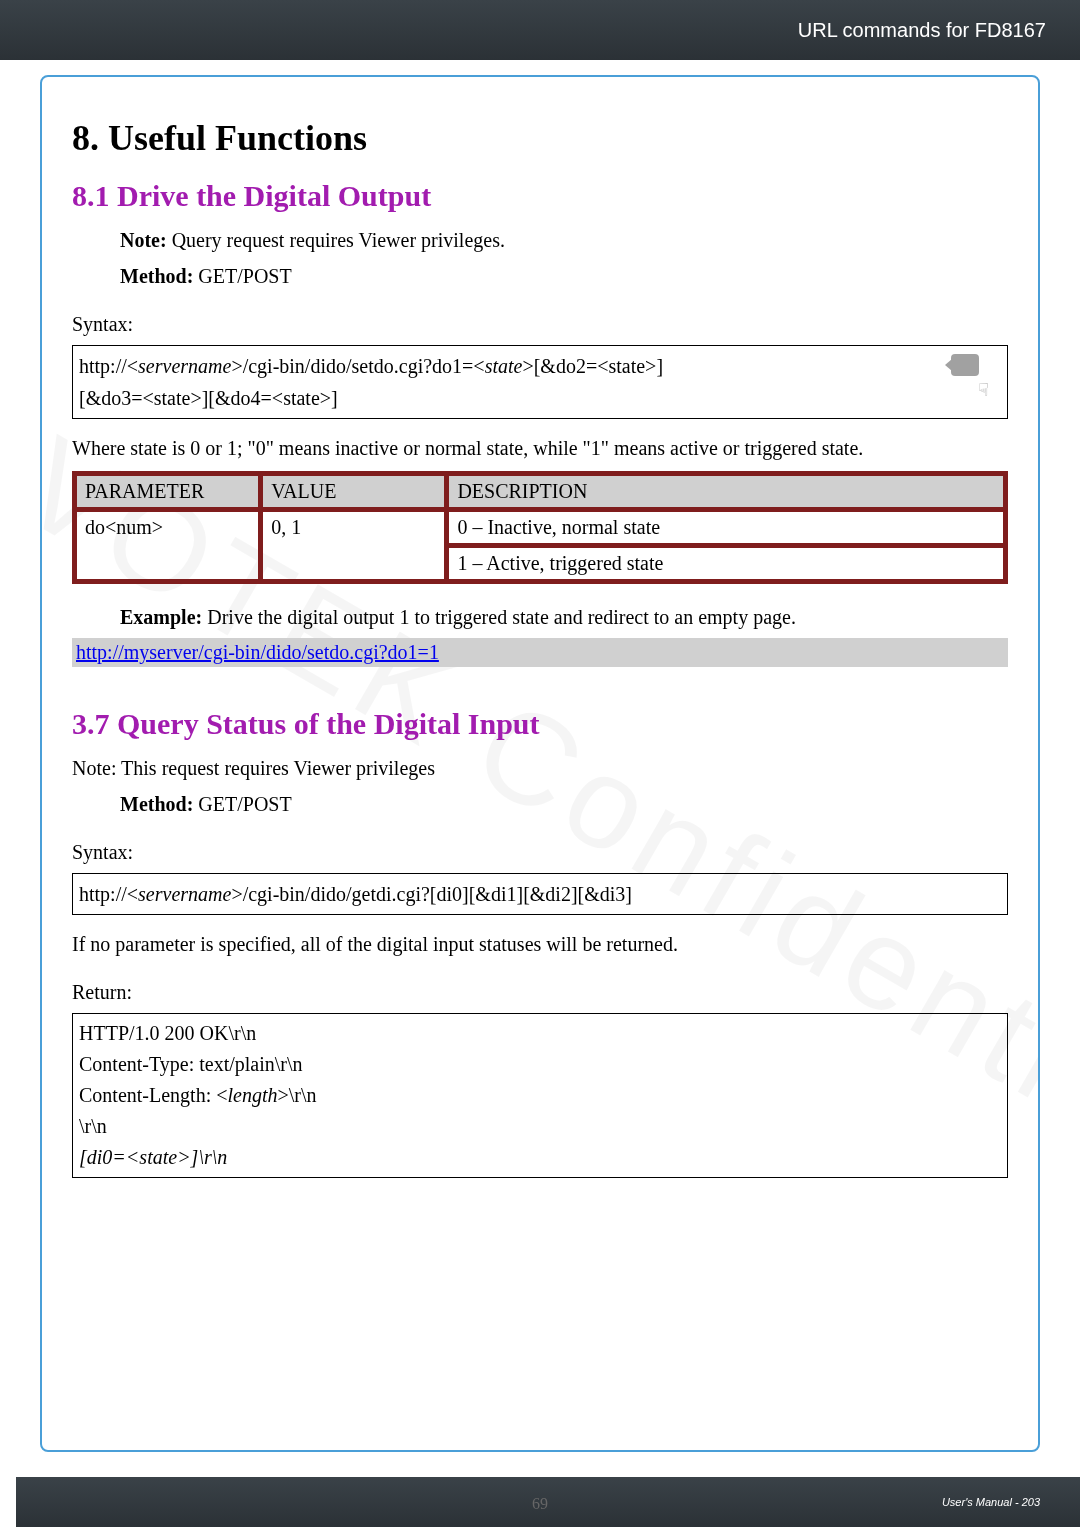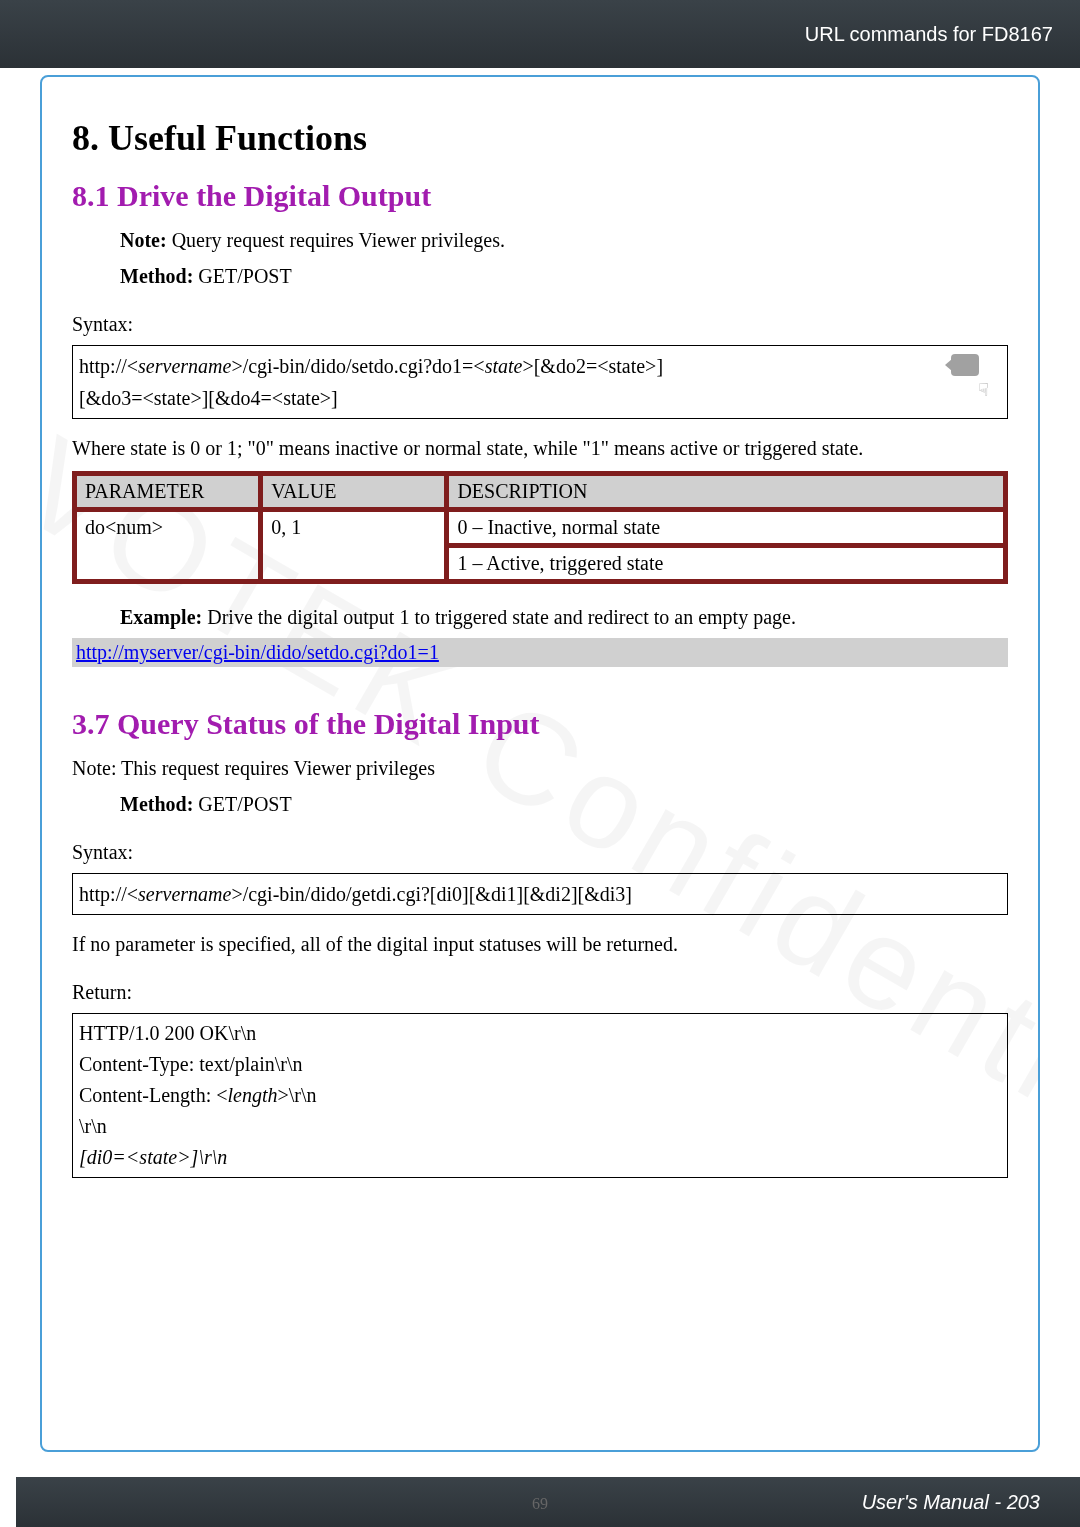--- a/index.html
+++ b/index.html
@@ -4,27 +4,27 @@
 <style>
   * { box-sizing: border-box; margin: 0; padding: 0; }
   body {
     width: 1080px;
     height: 1527px;
     background: #fff;
     font-family: Georgia, 'Times New Roman', serif;
     position: relative;
   }
   .header-bar {
-    height: 68px;
+    height: 60px;
     background: linear-gradient(to bottom, #3a4248 0%, #2b3136 100%);
     color: #fff;
     display: flex;
     align-items: center;
     justify-content: flex-end;
-    padding-right: 27px;
+    padding-right: 34px;
     font-family: Arial, sans-serif;
     font-size: 20px;
   }
   .content-frame {
     position: absolute;
     top: 75px;
     left: 40px;
     right: 40px;
     bottom: 75px;
     border: 2px solid #4a9fd8;
@@ -141,21 +141,21 @@
     right: 0;
     height: 50px;
     background: linear-gradient(to bottom, #3a4248 0%, #2b3136 100%);
     color: #fff;
     display: flex;
     align-items: center;
     justify-content: flex-end;
     padding-right: 40px;
     font-family: Arial, sans-serif;
     font-style: italic;
-    font-size: 20px;
+    font-size: 11px;
   }
   .page-num-center {
     position: absolute;
     bottom: 14px;
     left: 50%;
     transform: translateX(-50%);
     font-size: 16px;
     color: #666;
     font-family: 'Times New Roman', serif;
     z-index: 2;

